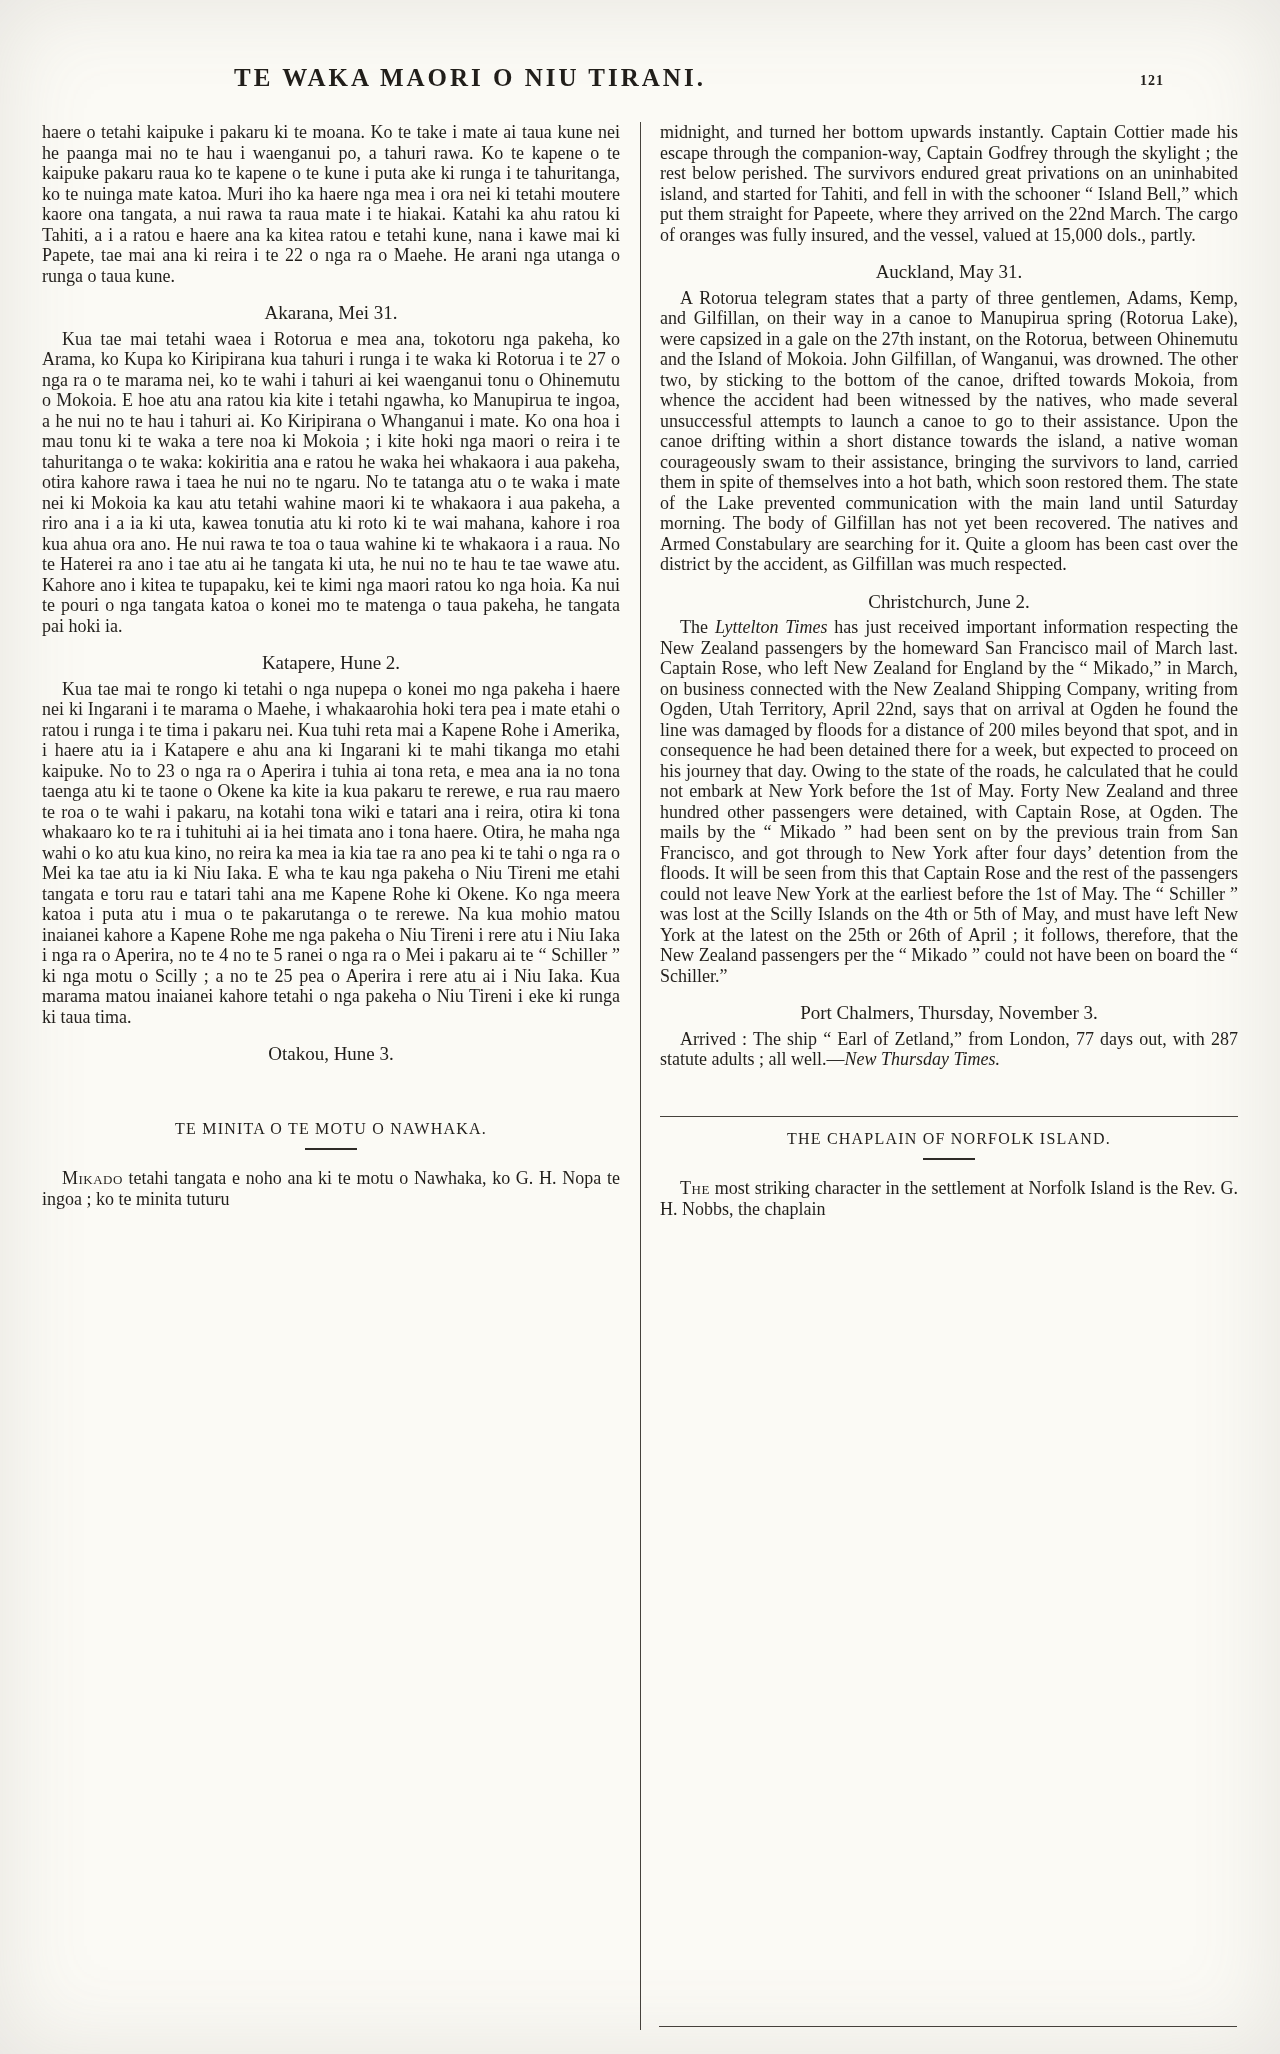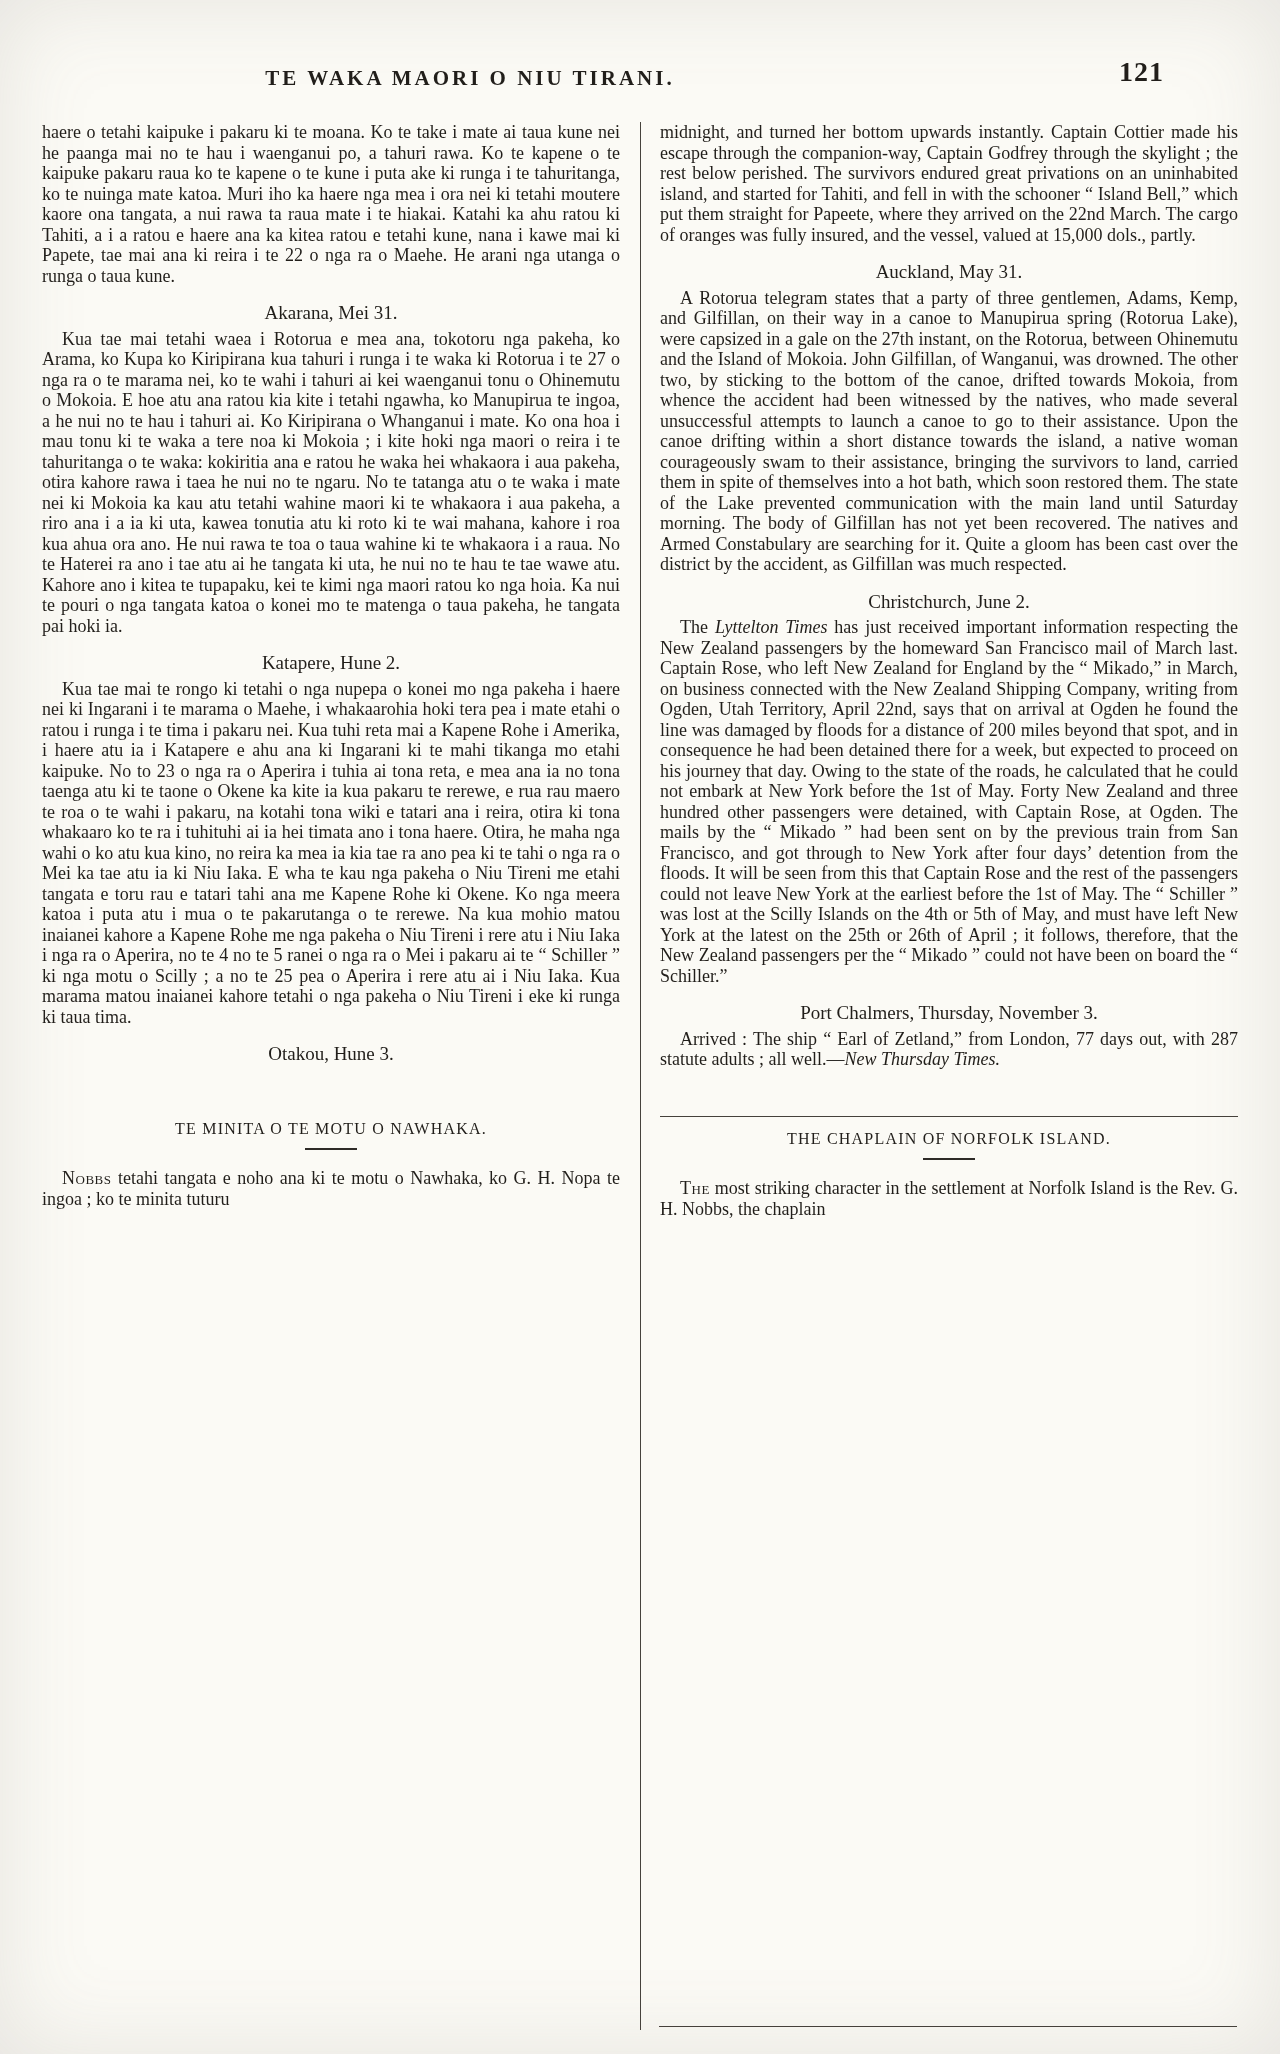--- a/index.html
+++ b/index.html
@@ -16,25 +16,25 @@
     font-family: "Liberation Serif", "DejaVu Serif", serif;
     font-size: 18px;
     line-height: 20.5px;
     overflow: hidden;
     box-shadow: inset 0 0 90px rgba(120,115,105,0.16);
   }
 
   .page-header { position: relative; height: 104px; }
   .masthead {
     position: absolute; top: 68px; left: 130px; width: 680px;
-    text-align: center; font-weight: bold; font-size: 21px; letter-spacing: 3px;
+    text-align: center; font-weight: bold; font-size: 25px; letter-spacing: 3px;
   }
   .page-number {
-    position: absolute; top: 62px; right: 116px;
-    font-weight: bold; font-size: 28px; letter-spacing: 1px; margin-left: 21px;
+    position: absolute; top: 71px; right: 116px;
+    font-weight: bold; font-size: 14px; letter-spacing: 1px; margin-left: 21px;
   }
 
   .columns {
     display: flex; justify-content: space-between; align-items: stretch;
     padding: 0 42px; margin-top: 18px; min-height: 1908px;
   }
   .col { width: 578px; text-align: justify; }
   .divider { width: 1px; background: #46423c; }
 
   p { margin: 0; }
@@ -89,21 +89,21 @@
 
       <h3 class="dateline">Katapere, Hune 2.</h3>
       <p class="body-par">Kua tae mai te rongo ki tetahi o nga nupepa o konei mo nga pakeha i haere nei ki Ingarani i te marama o Maehe, i whakaarohia hoki tera pea i mate etahi o ratou i runga i te tima i pakaru nei. Kua tuhi reta mai a Kapene Rohe i Amerika, i haere atu ia i Katapere e ahu ana ki Ingarani ki te mahi tikanga mo etahi kaipuke. No to 23 o nga ra o Aperira i tuhia ai tona reta, e mea ana ia no tona taenga atu ki te taone o Okene ka kite ia kua pakaru te rerewe, e rua rau maero te roa o te wahi i pakaru, na kotahi tona wiki e tatari ana i reira, otira ki tona whakaaro ko te ra i tuhituhi ai ia hei timata ano i tona haere. Otira, he maha nga wahi o ko atu kua kino, no reira ka mea ia kia tae ra ano pea ki te tahi o nga ra o Mei ka tae atu ia ki Niu Iaka. E wha te kau nga pakeha o Niu Tireni me etahi tangata e toru rau e tatari tahi ana me Kapene Rohe ki Okene. Ko nga meera katoa i puta atu i mua o te pakarutanga o te rerewe. Na kua mohio matou inaianei kahore a Kapene Rohe me nga pakeha o Niu Tireni i rere atu i Niu Iaka i nga ra o Aperira, no te 4 no te 5 ranei o nga ra o Mei i pakaru ai te “ Schiller ” ki nga motu o Scilly ; a no te 25 pea o Aperira i rere atu ai i Niu Iaka. Kua marama matou inaianei kahore tetahi o nga pakeha o Niu Tireni i eke ki runga ki taua tima.</p>
 
       <h3 class="dateline">Otakou, Hune 3.</h3>
 
       <div class="section-head">
         <h2 class="section-title">TE MINITA O TE MOTU O NAWHAKA.</h2>
         <div class="title-rule"></div>
       </div>
-      <p class="body-par"><span class="lead-caps">Nobbs</span><span> tetahi tangata e noho ana ki te motu o Nawhaka, ko G. H. Nopa te ingoa ; ko te minita tuturu</span></p>
+      <p class="body-par"><span class="lead-caps">Mikado</span><span> tetahi tangata e noho ana ki te motu o Nawhaka, ko G. H. Nopa te ingoa ; ko te minita tuturu</span></p>
     </div>
 
     <div class="divider"></div>
 
     <div class="col col-right">
       <p class="body-par no-indent">midnight, and turned her bottom upwards instantly. Captain Cottier made his escape through the companion-way, Captain Godfrey through the skylight ; the rest below perished. The survivors endured great privations on an uninhabited island, and started for Tahiti, and fell in with the schooner “ Island Bell,” which put them straight for Papeete, where they arrived on the 22nd March. The cargo of oranges was fully insured, and the vessel, valued at 15,000 dols., partly.</p>
 
       <h3 class="dateline">Auckland, May 31.</h3>
       <p class="body-par">A Rotorua telegram states that a party of three gentlemen, Adams, Kemp, and Gilfillan, on their way in a canoe to Manupirua spring (Rotorua Lake), were capsized in a gale on the 27th instant, on the Rotorua, between Ohinemutu and the Island of Mokoia. John Gilfillan, of Wanganui, was drowned. The other two, by sticking to the bottom of the canoe, drifted towards Mokoia, from whence the accident had been witnessed by the natives, who made several unsuccessful attempts to launch a canoe to go to their assistance. Upon the canoe drifting within a short distance towards the island, a native woman courageously swam to their assistance, bringing the survivors to land, carried them in spite of themselves into a hot bath, which soon restored them. The state of the Lake prevented communication with the main land until Saturday morning. The body of Gilfillan has not yet been recovered. The natives and Armed Constabulary are searching for it. Quite a gloom has been cast over the district by the accident, as Gilfillan was much respected.</p>
 

